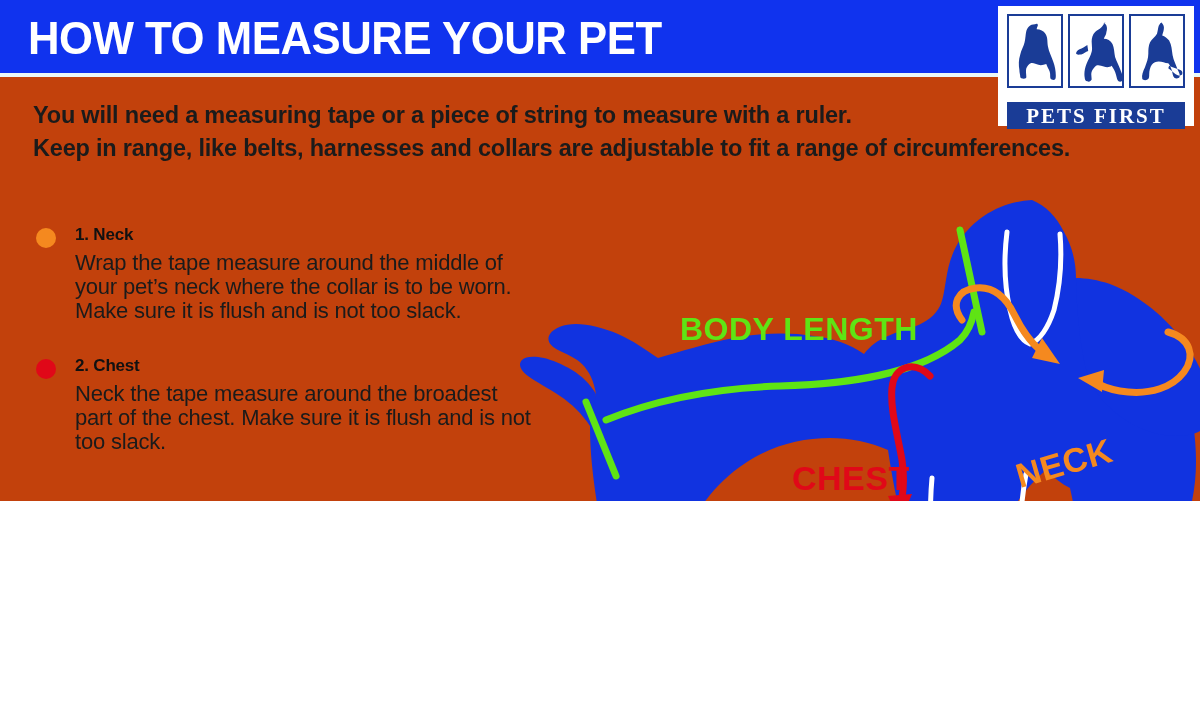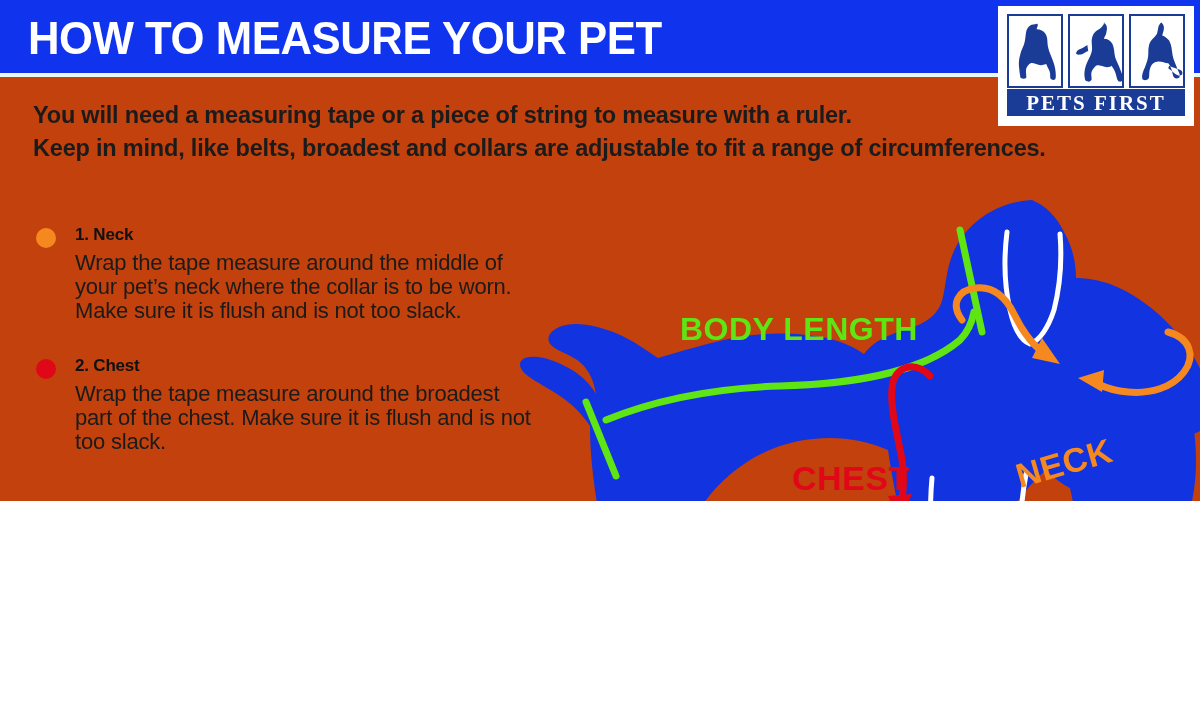--- a/index.html
+++ b/index.html
@@ -75,21 +75,21 @@
     overflow: hidden;
   }
   .logo-panel svg {
     position: absolute;
     left: 0;
     top: 0;
     width: 100%;
     height: 100%;
   }
   #logo-wordmark {
-    margin-top: 1px;
+    margin-top: 14px;
     height: 27px;
     border: 2px solid #1a3c96;
     background: #1a3c96;
     color: #ffffff;
     font-family: "Liberation Serif", serif;
     font-weight: bold;
     font-size: 21px;
     line-height: 25px;
     letter-spacing: 2px;
     text-align: center;
@@ -195,35 +195,35 @@
           </svg>
         </span>
       </div>
 
     </div>
     <div id="logo-wordmark">PETS FIRST</div>
   </div>
 
   <div id="intro">
     <div>You will need a measuring tape or a piece of string to measure with a ruler.</div>
-    <div>Keep in mind, like belts, broadest and collars are adjustable to fit a range of circumferences.</div>
+    <div>Keep in range, like belts, harnesses and collars are adjustable to fit a range of circumferences.</div>
   </div>
 
   <div id="steps">
 
     <div class="step">
       <span class="step-bullet" style="background:#f5891f"></span>
       <div class="step-title">1. Neck</div>
       <div class="step-body">Wrap the tape measure around the middle of your pet’s neck where the collar is to be worn. Make sure it is flush and is not too slack.</div>
     </div>
 
     <div class="step">
       <span class="step-bullet" style="background:#e00818"></span>
       <div class="step-title">2. Chest</div>
-      <div class="step-body">Wrap the tape measure around the broadest part of the chest. Make sure it is flush and is not too slack.</div>
+      <div class="step-body">Neck the tape measure around the broadest part of the chest. Make sure it is flush and is not too slack.</div>
     </div>
 
 
   </div>
 
   <div id="illustration">
     <svg viewBox="0 0 680 523" preserveAspectRatio="xMidYMid meet">
 
       <g>
         <path fill="#1133e0" d="

